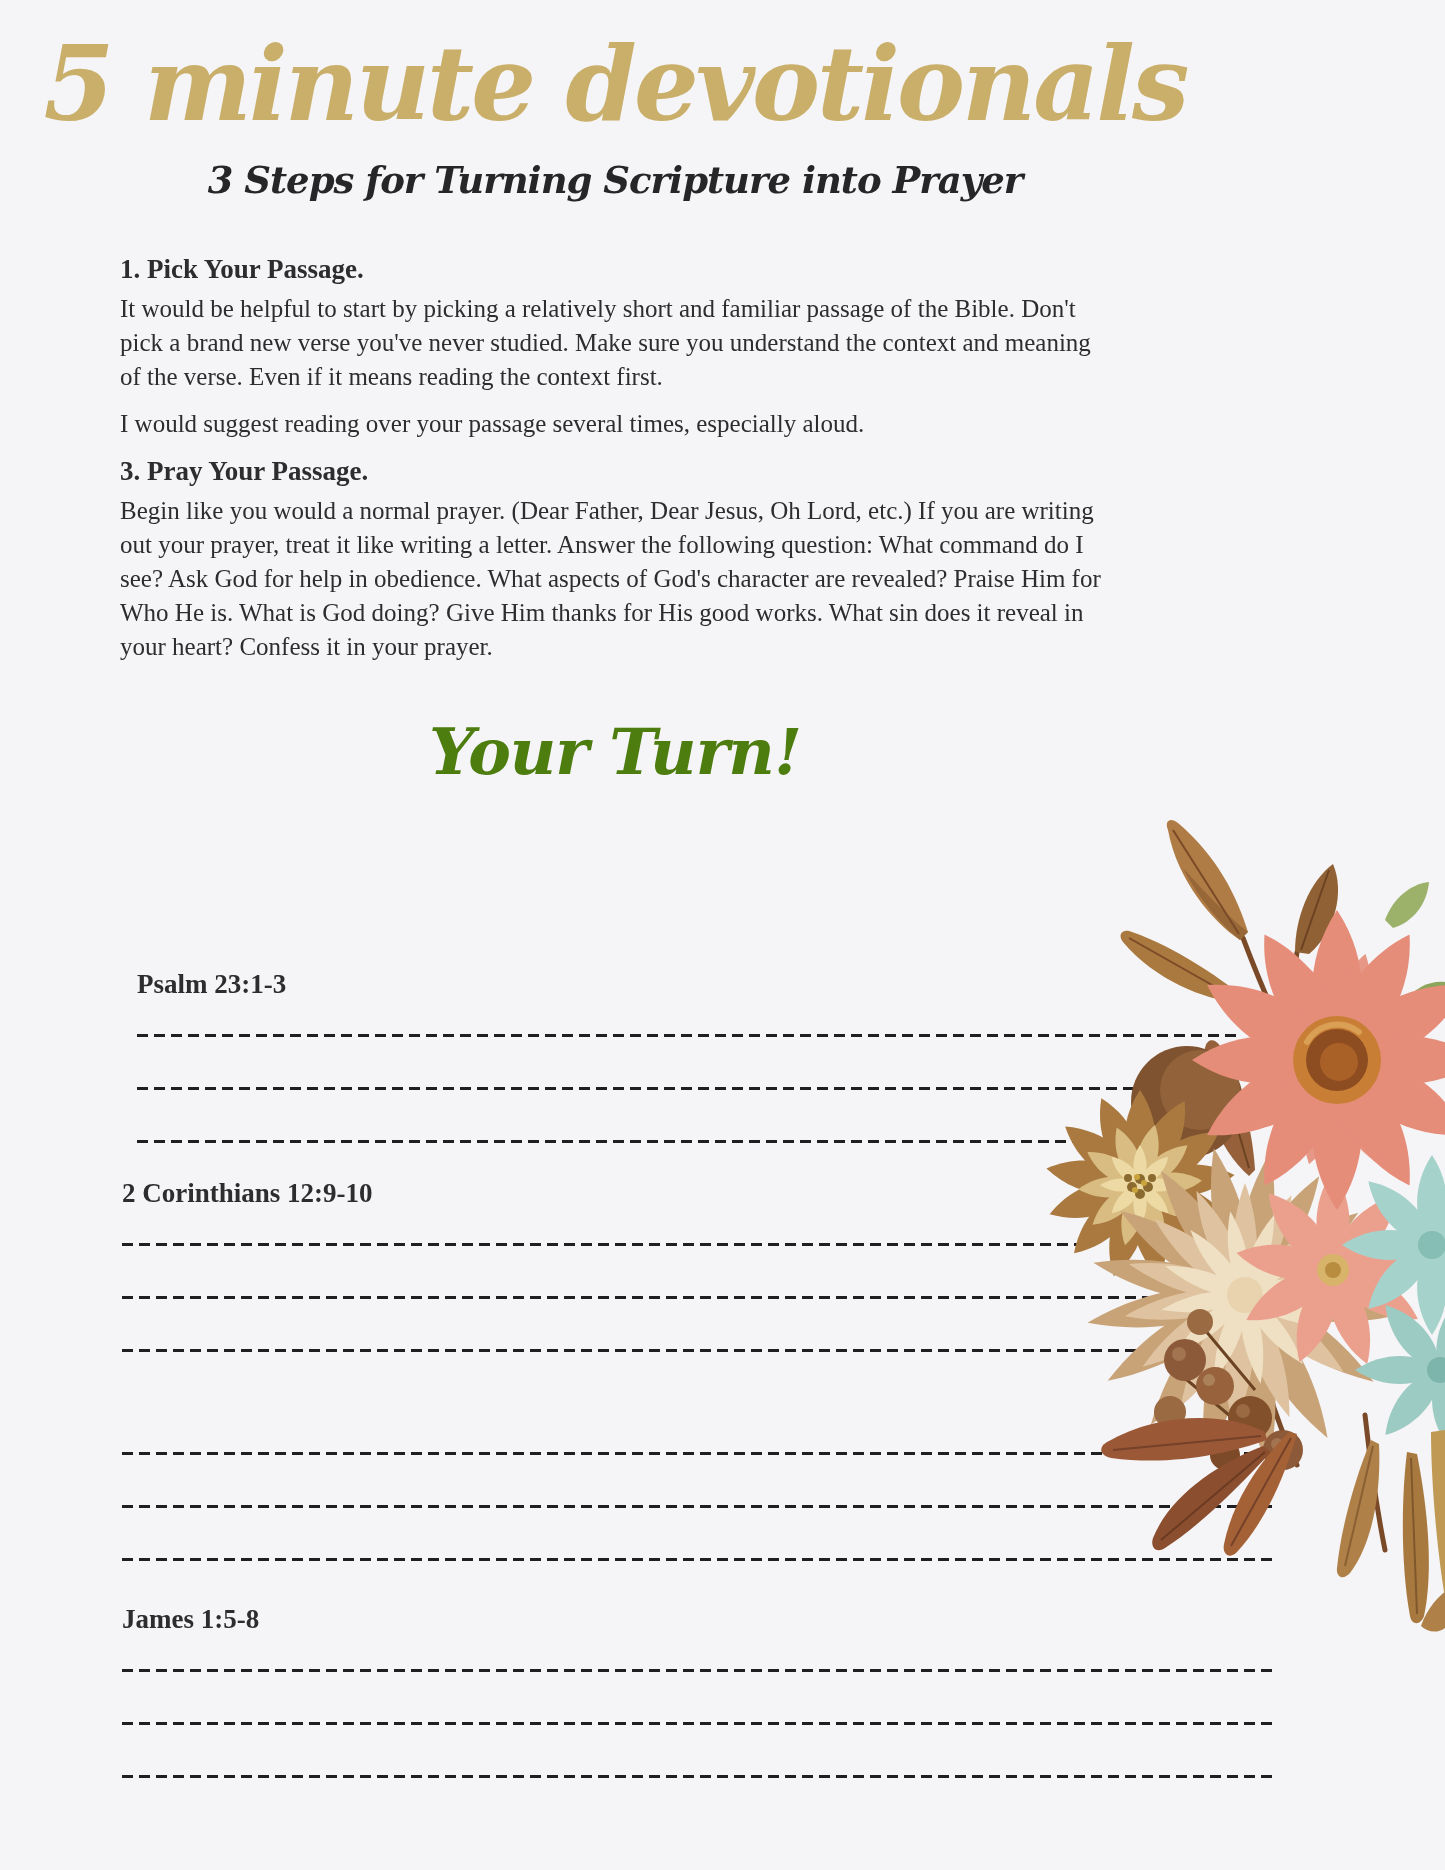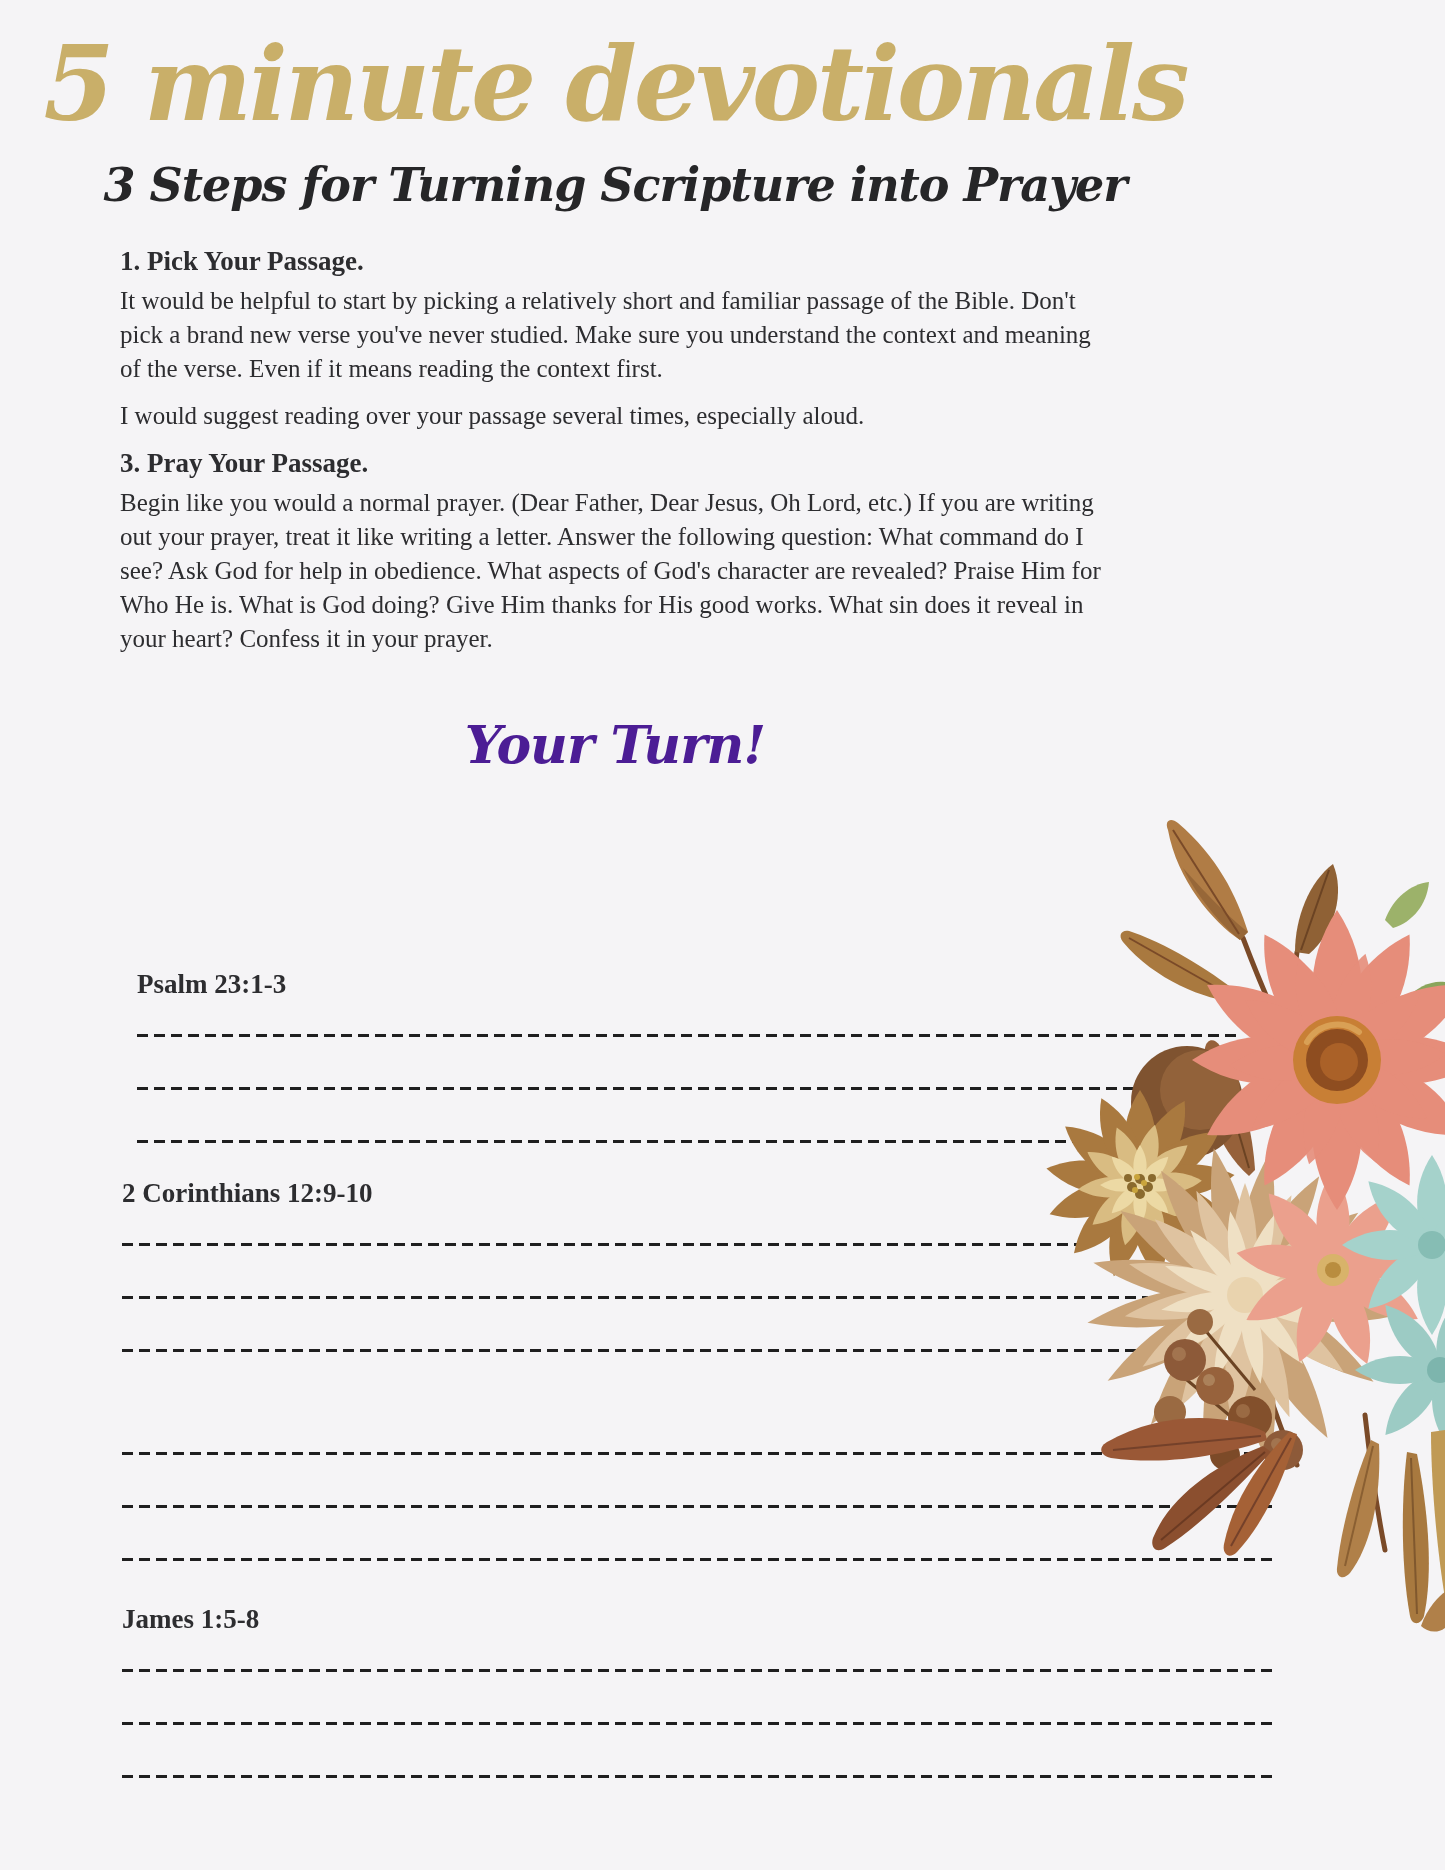--- a/index.html
+++ b/index.html
@@ -27,41 +27,41 @@
     font-style:italic;font-weight:700;
     font-size:102px;letter-spacing:-3px;
     color:var(--gold);
     white-space:nowrap;
   }
   .subtitle{
     position:absolute;top:158px;left:0;width:1230px;
     text-align:center;
     font-family:"DejaVu Serif", serif;
     font-style:italic;font-weight:700;
-    font-size:46px;letter-spacing:-1px;
+    font-size:37px;letter-spacing:-1px;
     color:#262628;
     white-space:nowrap;
   }
   .your-turn{
     position:absolute;top:714px;left:0;width:1230px;
     text-align:center;
     font-family:"DejaVu Serif", serif;
     font-style:italic;font-weight:700;
-    font-size:52px;letter-spacing:-1px;
-    color:#4c1d95;
+    font-size:64px;letter-spacing:-1px;
+    color:#4d7c0f;
     white-space:nowrap;
   }
   
   .steps{
     position:absolute;left:120px;top:240px;width:990px;
     color:var(--ink);
   }
   .step-heading{
     font-size:27px;font-weight:700;line-height:34px;
-    margin:4px 0 6px 0;
+    margin:12px 0 6px 0;
   }
   .step-body{
     font-size:25px;line-height:34px;
     margin:0 0 13px 0;
   }
   
   .ws-section{position:absolute;left:122px;width:1170px;}
   .ws-label{
     font-size:27px;font-weight:700;line-height:33px;color:var(--ink);
   }

